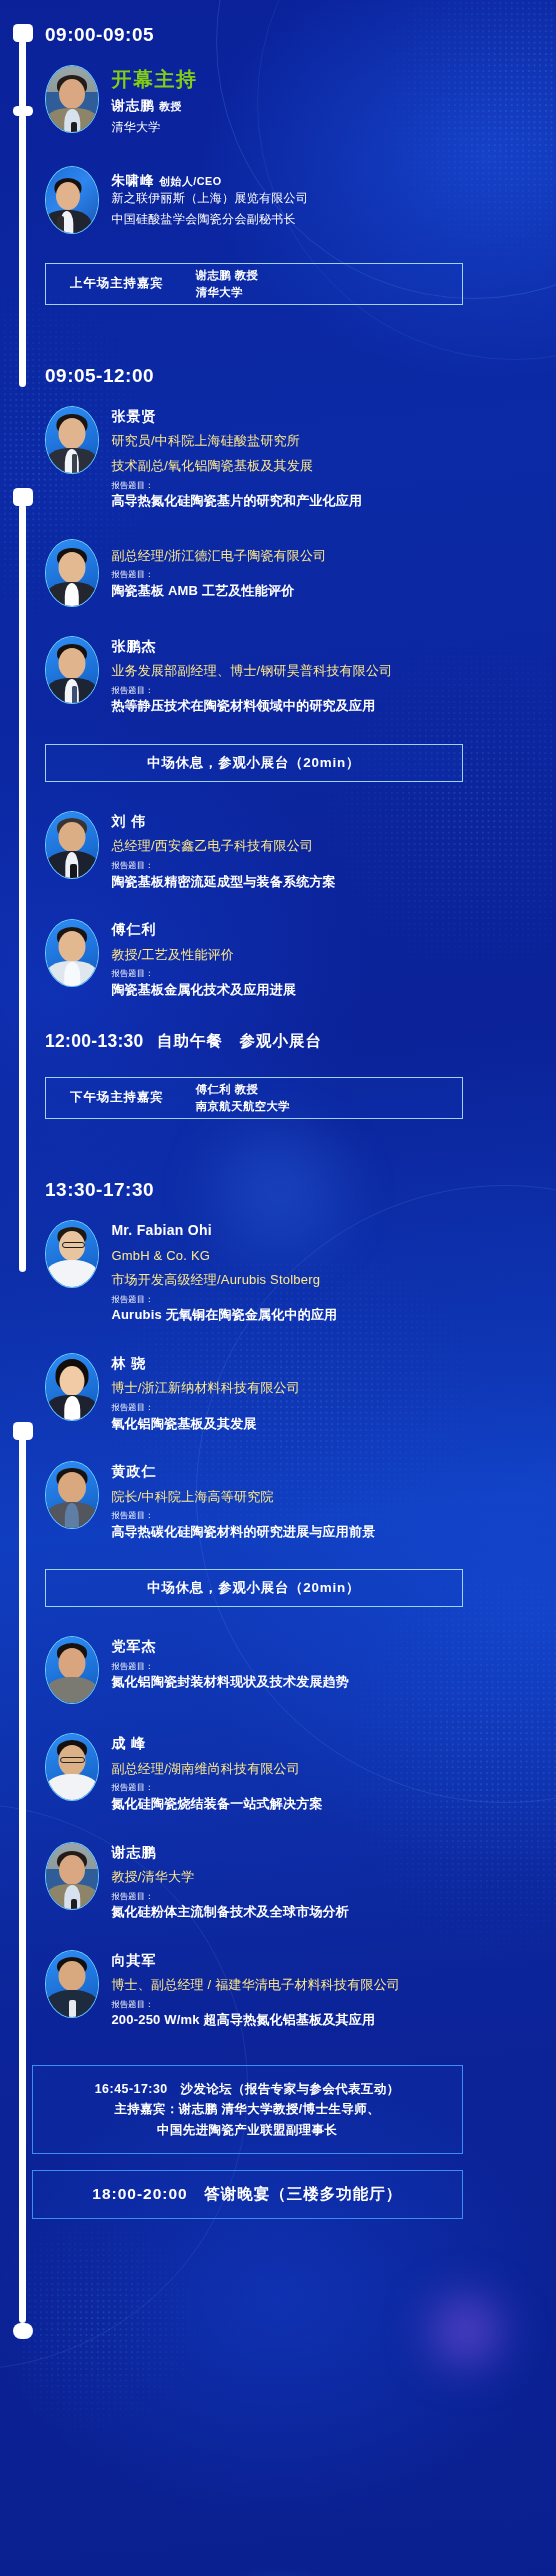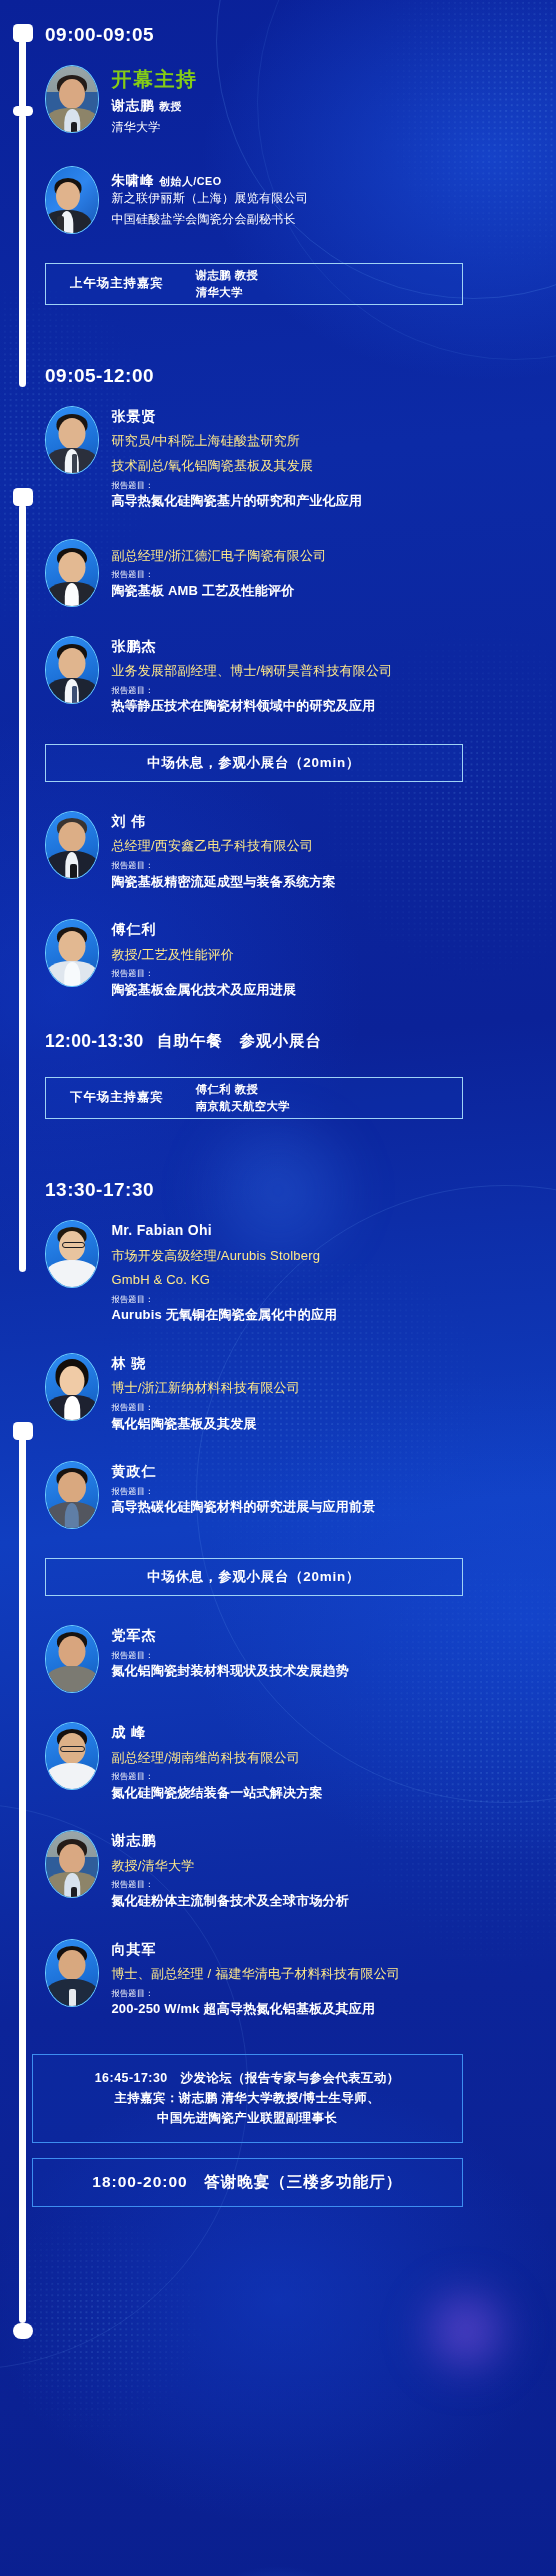--- a/index.html
+++ b/index.html
@@ -542,22 +542,22 @@
       <div class="ph">
         <div class="bgf" style="background:linear-gradient(160deg,#2f8ef5 0%,#1b6fd6 60%,#1355b0 100%);"></div>
         <div class="hair" style="top:6.2px;width:29px;height:17.5px;background:#20190f;"></div>
         <div class="head" style="top:10.3px;width:26px;height:30px;background:#e8c49f;"></div>
         <div class="body" style="top:39px;width:54px;height:34px;background:#f2f4f7;"></div>
         <div class="mic" style="left:15.5px;top:20.6px;width:23px;height:6.2px;border:1.5px solid #1a1a20;background:transparent;border-radius:5.2px;"></div>
       </div>
     </div>
     <div class="sp-text">
       <div class="sp-name en">Mr. Fabian Ohi</div>
+      <div class="sp-role">GmbH &amp; Co. KG</div>
       <div class="sp-role">市场开发高级经理/Aurubis Stolberg</div>
-      <div class="sp-role">GmbH &amp; Co. KG</div>
       <div class="sp-label">报告题目：</div>
       <div class="sp-title">Aurubis 无氧铜在陶瓷金属化中的应用</div>
     </div>
   </div>
 
   <div class="spacer-56"></div>
 
   <div class="speaker">
     <div class="avatar">
       <div class="ph">
@@ -583,20 +583,21 @@
       <div class="ph">
         <div class="bgf" style="background:linear-gradient(160deg,#2f8ef5 0%,#1b6fd6 60%,#1355b0 100%);"></div>
         <div class="hair" style="top:6.2px;width:31px;height:19.6px;background:#181310;"></div>
         <div class="head" style="top:10.3px;width:28px;height:31px;background:#d9a87f;"></div>
         <div class="body" style="top:40px;width:54px;height:33px;background:#53565f;"></div>
         <div class="shirt" style="top:41px;width:14.4px;height:29px;background:#5f7ea6;"></div>
       </div>
     </div>
     <div class="sp-text">
       <div class="sp-name">黄政仁</div>
+      <div class="sp-role">院长/中科院上海高等研究院</div>
       <div class="sp-label">报告题目：</div>
       <div class="sp-title">高导热碳化硅陶瓷材料的研究进展与应用前景</div>
     </div>
   </div>
 
   <div class="spacer-56"></div>
 
   <div class="box break">
     <span class="break-text">中场休息，参观小展台（20min）</span>
   </div>

